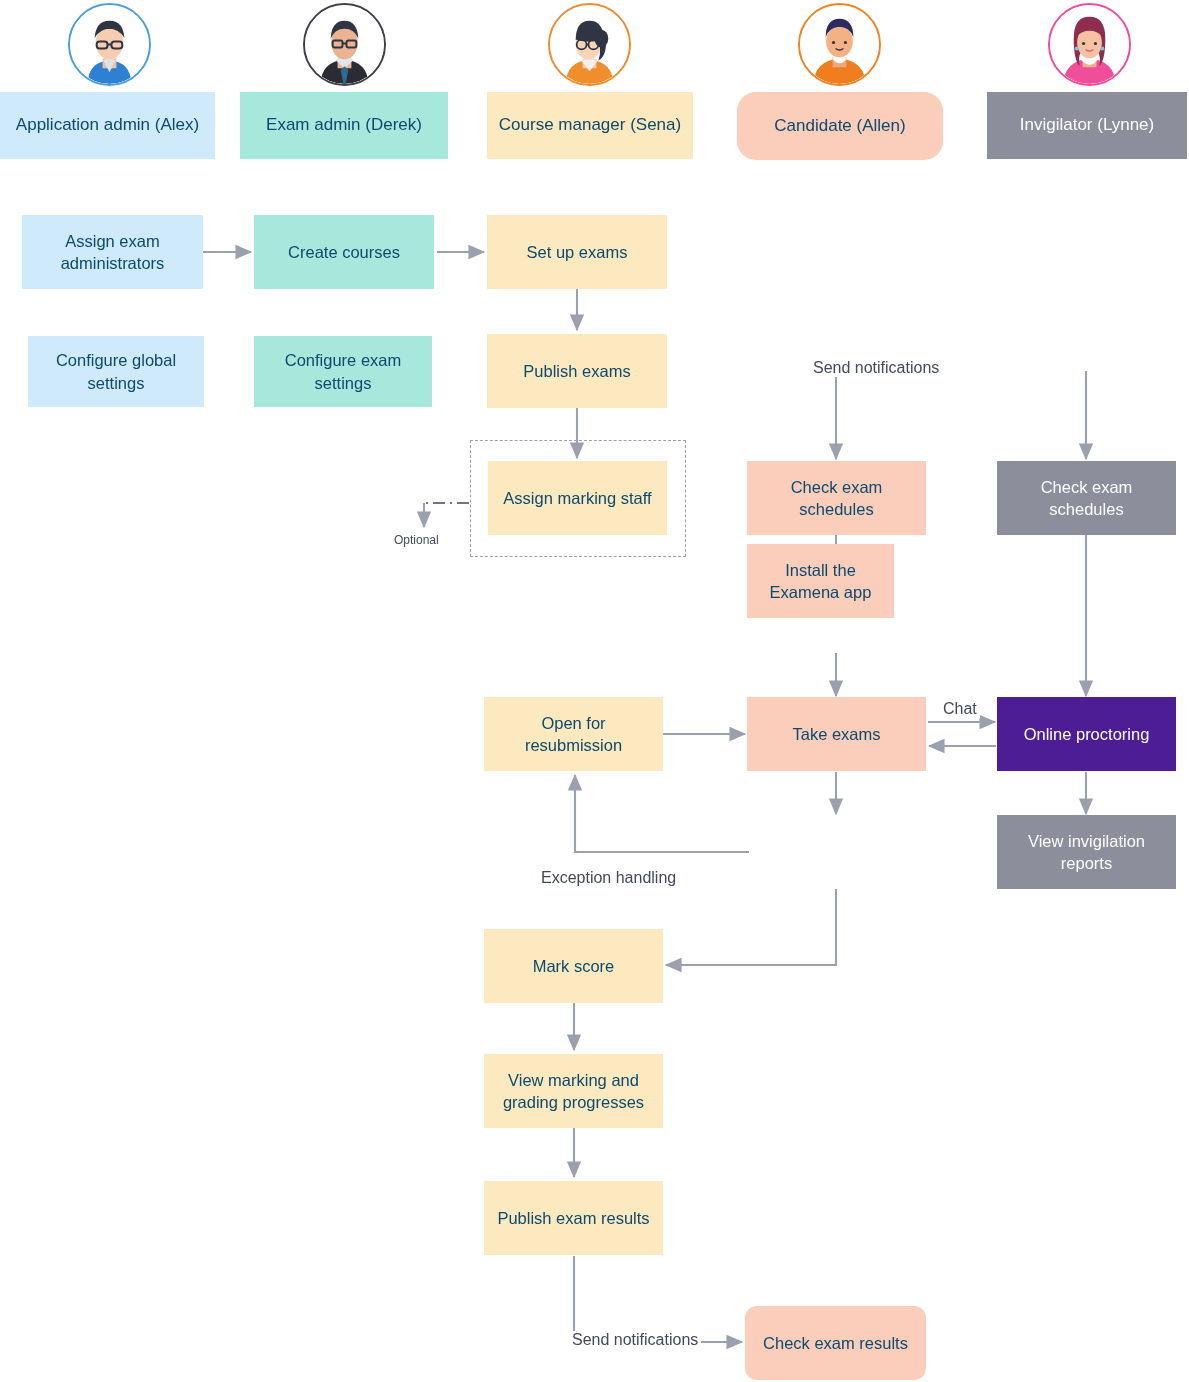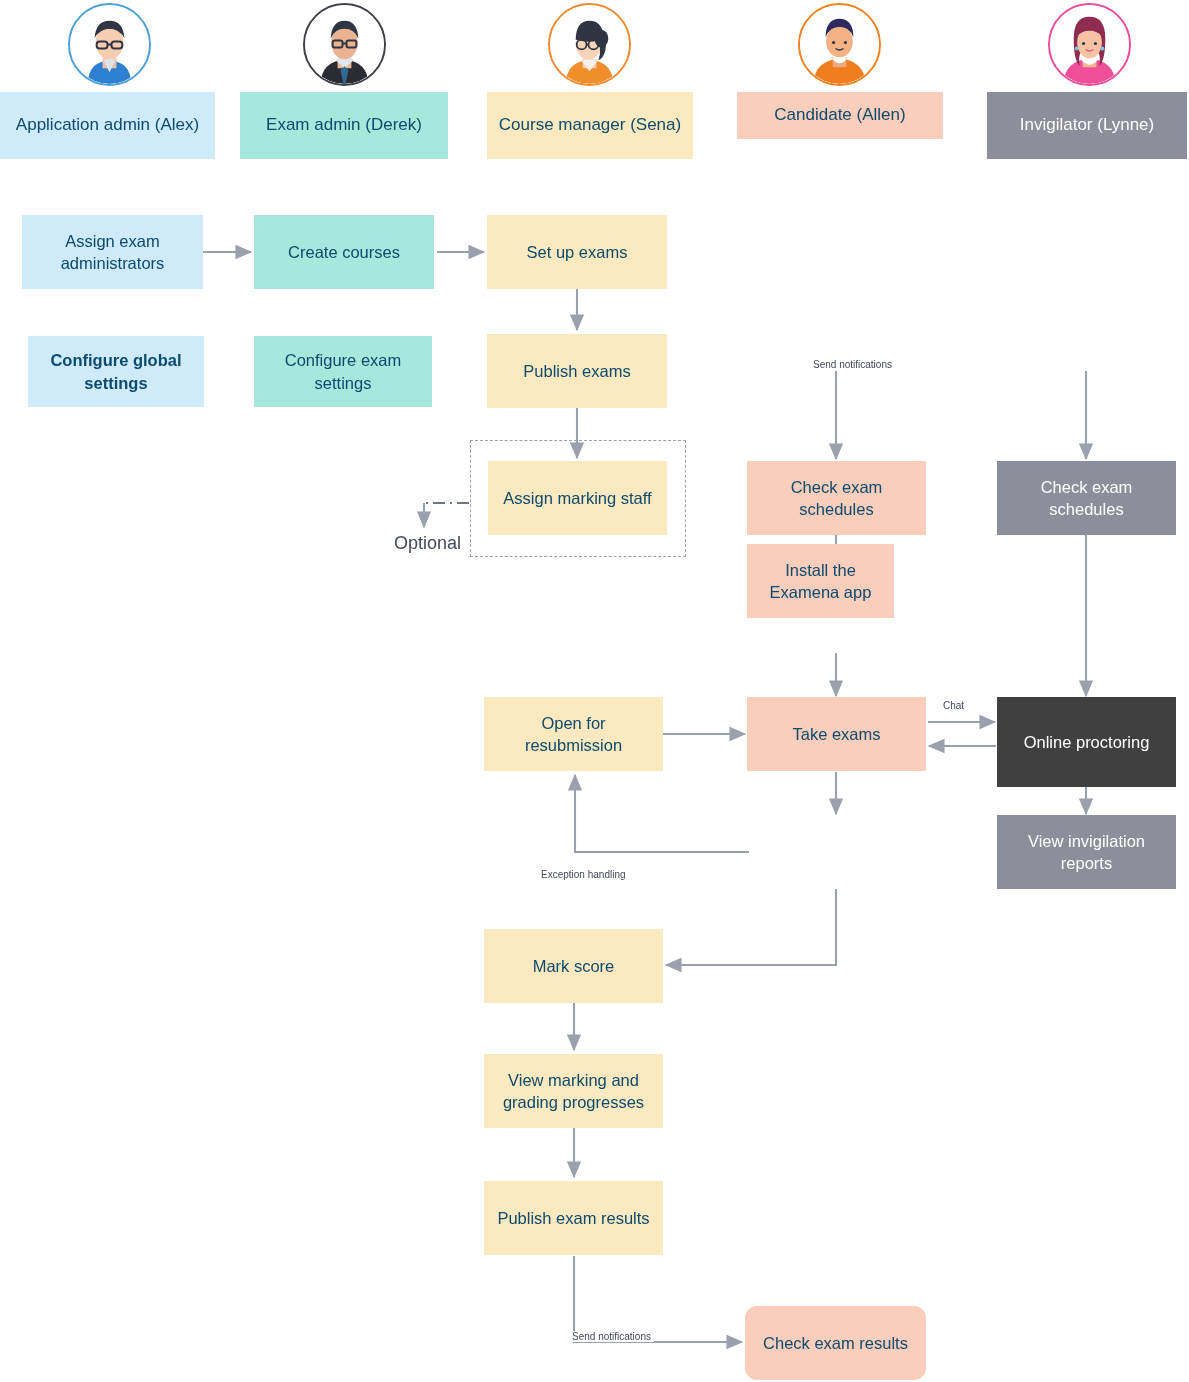--- a/index.html
+++ b/index.html
@@ -34,21 +34,21 @@
   .avatar {
     position: absolute;
     border-radius: 50%;
     overflow: hidden;
     background: #ffffff;
     box-sizing: border-box;
   }
   .avatar svg { display: block; }
   .edge-label {
     position: absolute;
-    font-size: 10px;
+    font-size: 16px;
     color: #44485e;
     background: #ffffff;
     padding: 0 3px;
     white-space: nowrap;
   }
   .dashgroup {
     position: absolute;
     box-sizing: border-box;
     border: 1.5px dashed #9aa0ac;
     background: transparent;
@@ -171,21 +171,21 @@
 
   <div class="node lane-label" style="left:0px; top:92px; width:215px; height:67px; background:#cfeafb;">
     <span>Application admin (Alex)</span>
   </div>
   <div class="node lane-label" style="left:240px; top:92px; width:208px; height:67px; background:#a7e8dd;">
     <span>Exam admin (Derek)</span>
   </div>
   <div class="node lane-label" style="left:487px; top:92px; width:206px; height:67px; background:#fde9bf;">
     <span>Course manager (Sena)</span>
   </div>
-  <div class="node lane-label" style="left:737px; top:92px; width:206px; height:47px; background:#fbcdbb;">
+  <div class="node lane-label" style="left:737px; top:92px; width:206px; height:68px; background:#fbcdbb;border-radius:19px;">
     <span>Candidate (Allen)</span>
   </div>
   <div class="node lane-label dark" style="left:987px; top:92px; width:200px; height:67px; background:#8c8e9c;">
     <span>Invigilator (Lynne)</span>
   </div>
 
   <svg class="wires" viewBox="0 0 1189 1382" xmlns="http://www.w3.org/2000/svg">
     <defs>
       <marker id="arr" markerWidth="9" markerHeight="9" refX="7.4" refY="4.5" orient="auto" markerUnits="strokeWidth">
         <path d="M0,1.1 L8,4.5 L0,7.9 z" fill="#9aa0ac"></path>
@@ -240,21 +240,21 @@
     </g>
   </svg>
 
   <div class="dashgroup" style="left:470px; top:440px; width:216px; height:117px;
               border-style: dashed; border-color:#9aa0ac;"></div>
 
   <div class="node" style="left:22px; top:215px; width:181px; height:74px; background:#cfeafb;">
     <span>Assign exam administrators</span>
   </div>
 
-  <div class="node" style="left:28px; top:336px; width:176px; height:71px; background:#cfeafb;font-weight:bold;">
+  <div class="node" style="left:28px; top:336px; width:176px; height:71px; background:#cfeafb;">
     <span>Configure global settings</span>
   </div>
 
   <div class="node" style="left:254px; top:215px; width:180px; height:74px; background:#a7e8dd;">
     <span>Create courses</span>
   </div>
 
   <div class="node" style="left:254px; top:336px; width:178px; height:71px; background:#a7e8dd;">
     <span>Configure exam settings</span>
   </div>
@@ -284,21 +284,21 @@
   </div>
 
   <div class="node" style="left:484px; top:697px; width:179px; height:74px; background:#fde9bf;">
     <span>Open for resubmission</span>
   </div>
 
   <div class="node" style="left:747px; top:697px; width:179px; height:74px; background:#fbcdbb;">
     <span>Take exams</span>
   </div>
 
-  <div class="node dark" style="left:997px; top:697px; width:179px; height:90px; background:#404040;">
+  <div class="node dark" style="left:997px; top:697px; width:179px; height:74px; background:#4c1d95;">
     <span>Online proctoring</span>
   </div>
 
 
   <div class="node dark" style="left:997px; top:815px; width:179px; height:74px; background:#8c8e9c;">
     <span>View invigilation reports</span>
   </div>
 
   <div class="node" style="left:484px; top:929px; width:179px; height:74px; background:#fde9bf;">
     <span>Mark score</span>
@@ -309,21 +309,21 @@
   </div>
 
   <div class="node" style="left:484px; top:1181px; width:179px; height:74px; background:#fde9bf;">
     <span>Publish exam results</span>
   </div>
 
   <div class="node" style="left:745px; top:1306px; width:181px; height:74px; background:#fbcdbb;border-radius:12px;">
     <span>Check exam results</span>
   </div>
 
-  <div class="edge-label" style="left:391px; top:533px; font-size:18px;">
+  <div class="edge-label" style="left:391px; top:533px; font-size:12px;">
     <span>Optional</span>
   </div>
 
   <div class="edge-label" style="left:810px; top:359px;">
     <span>Send notifications</span>
   </div>
 
   <div class="edge-label" style="left:940px; top:700px;">
     <span>Chat</span>
   </div>

